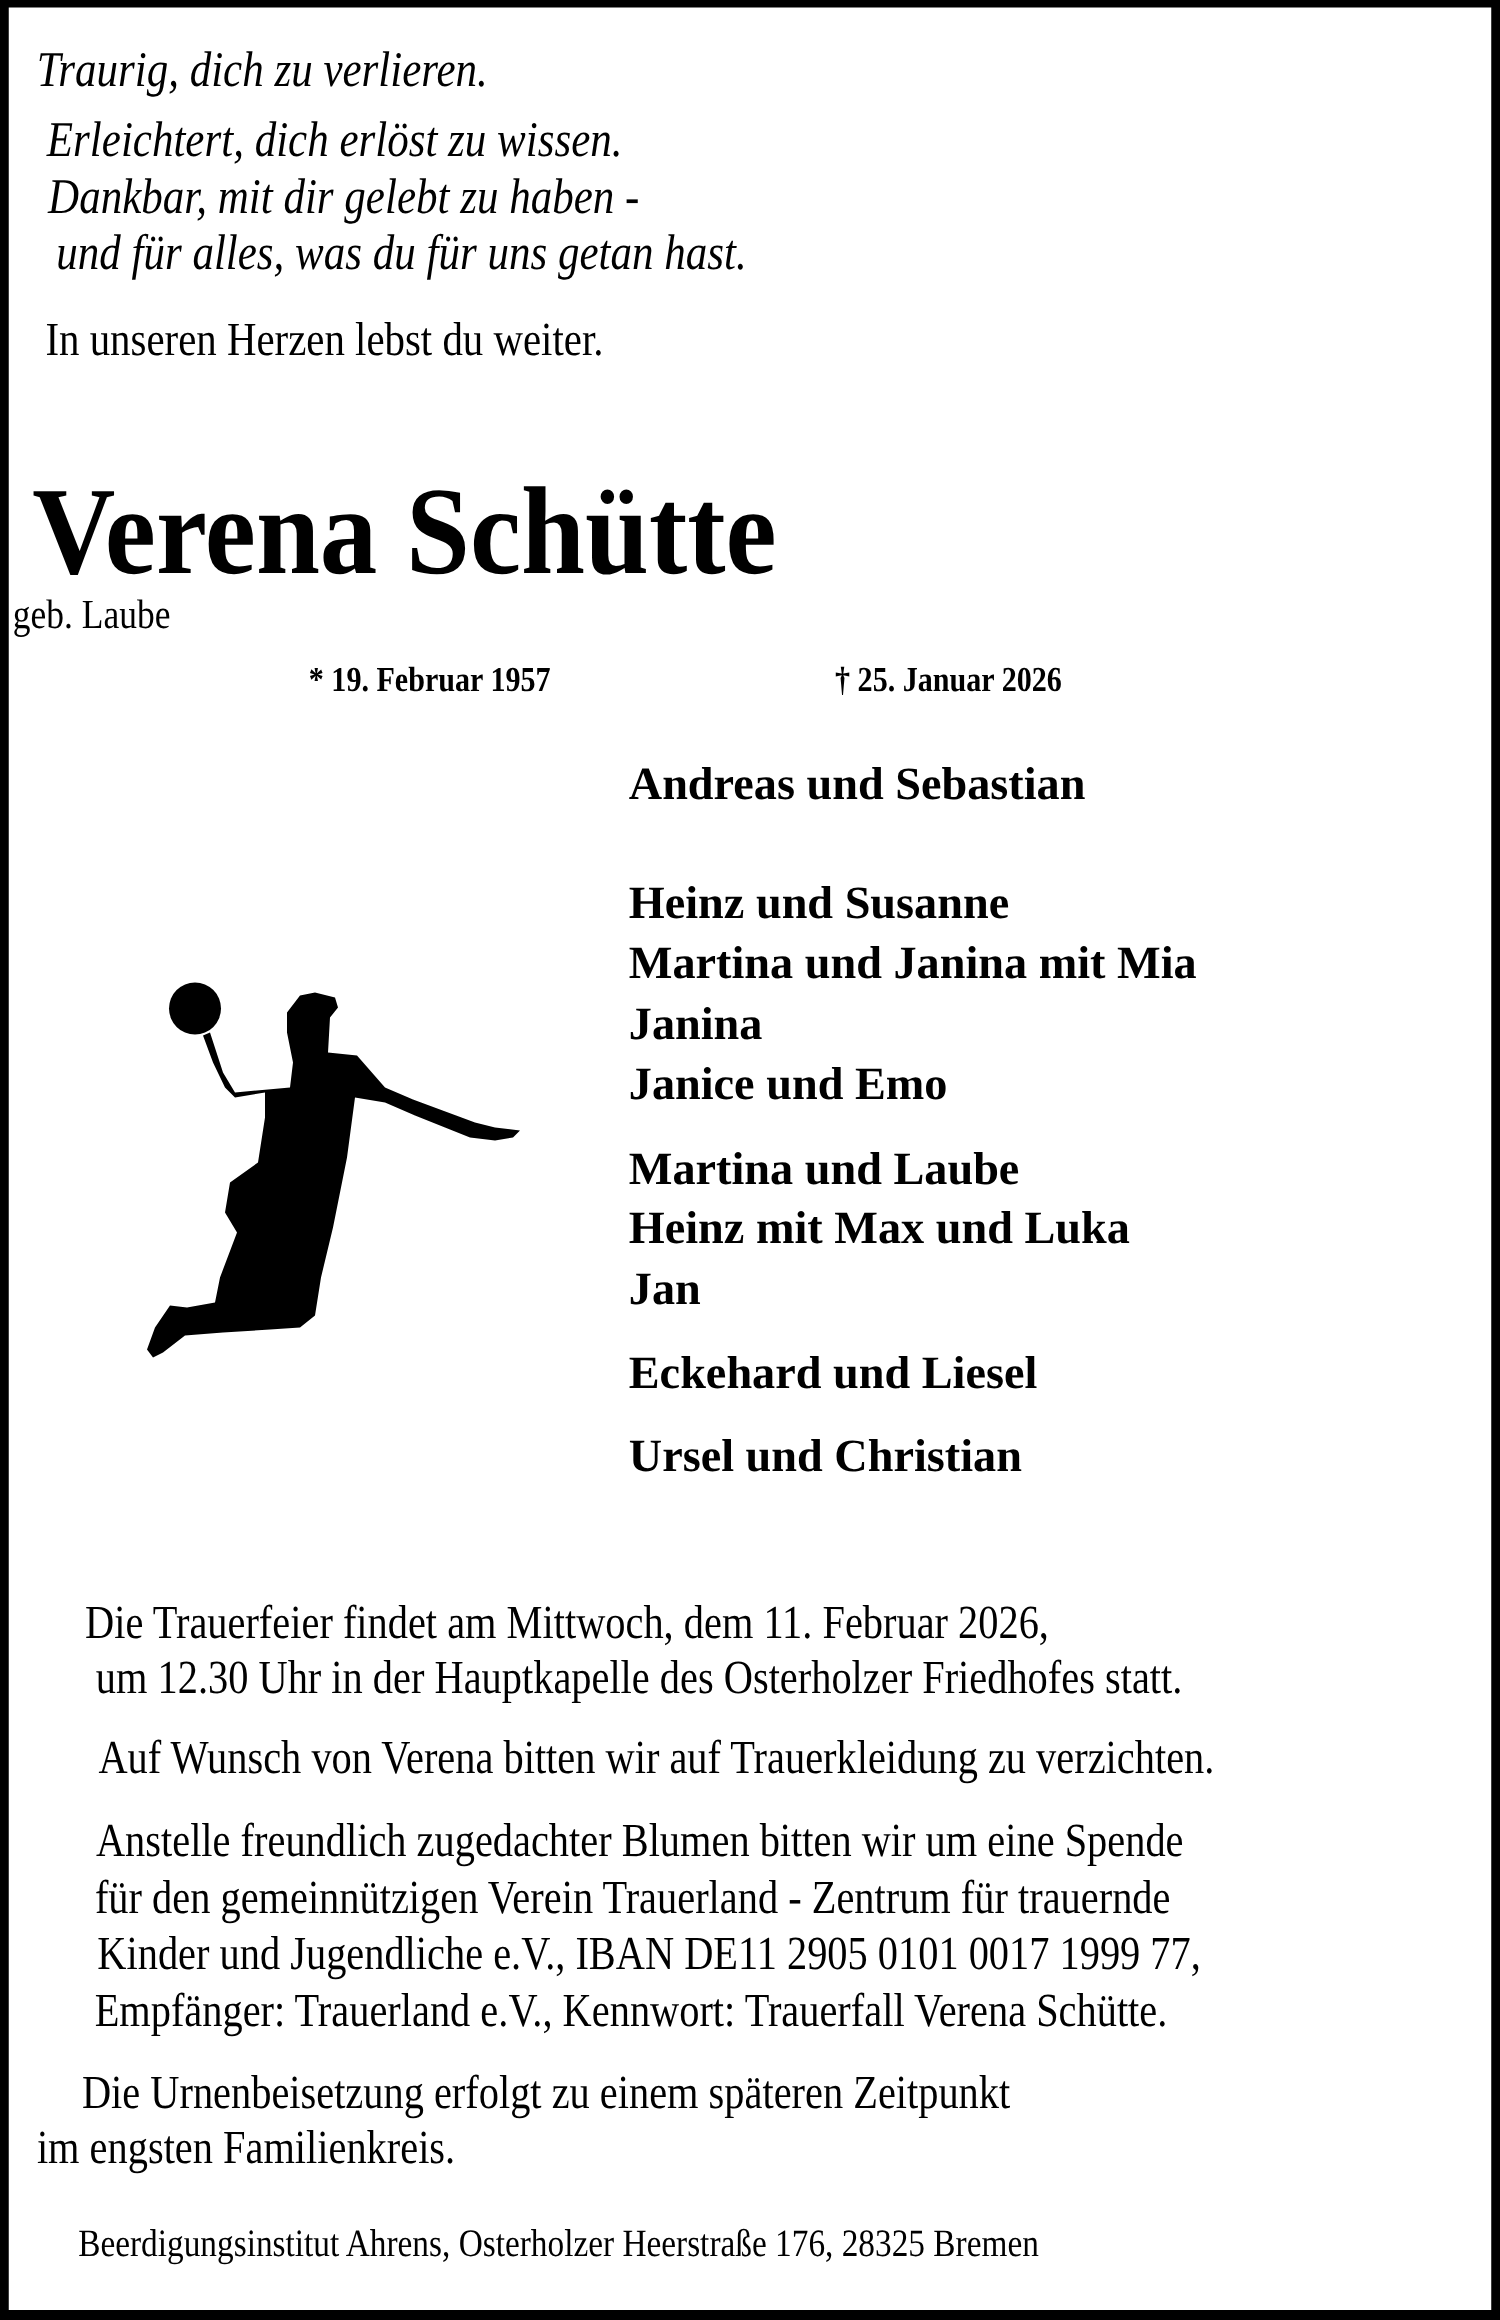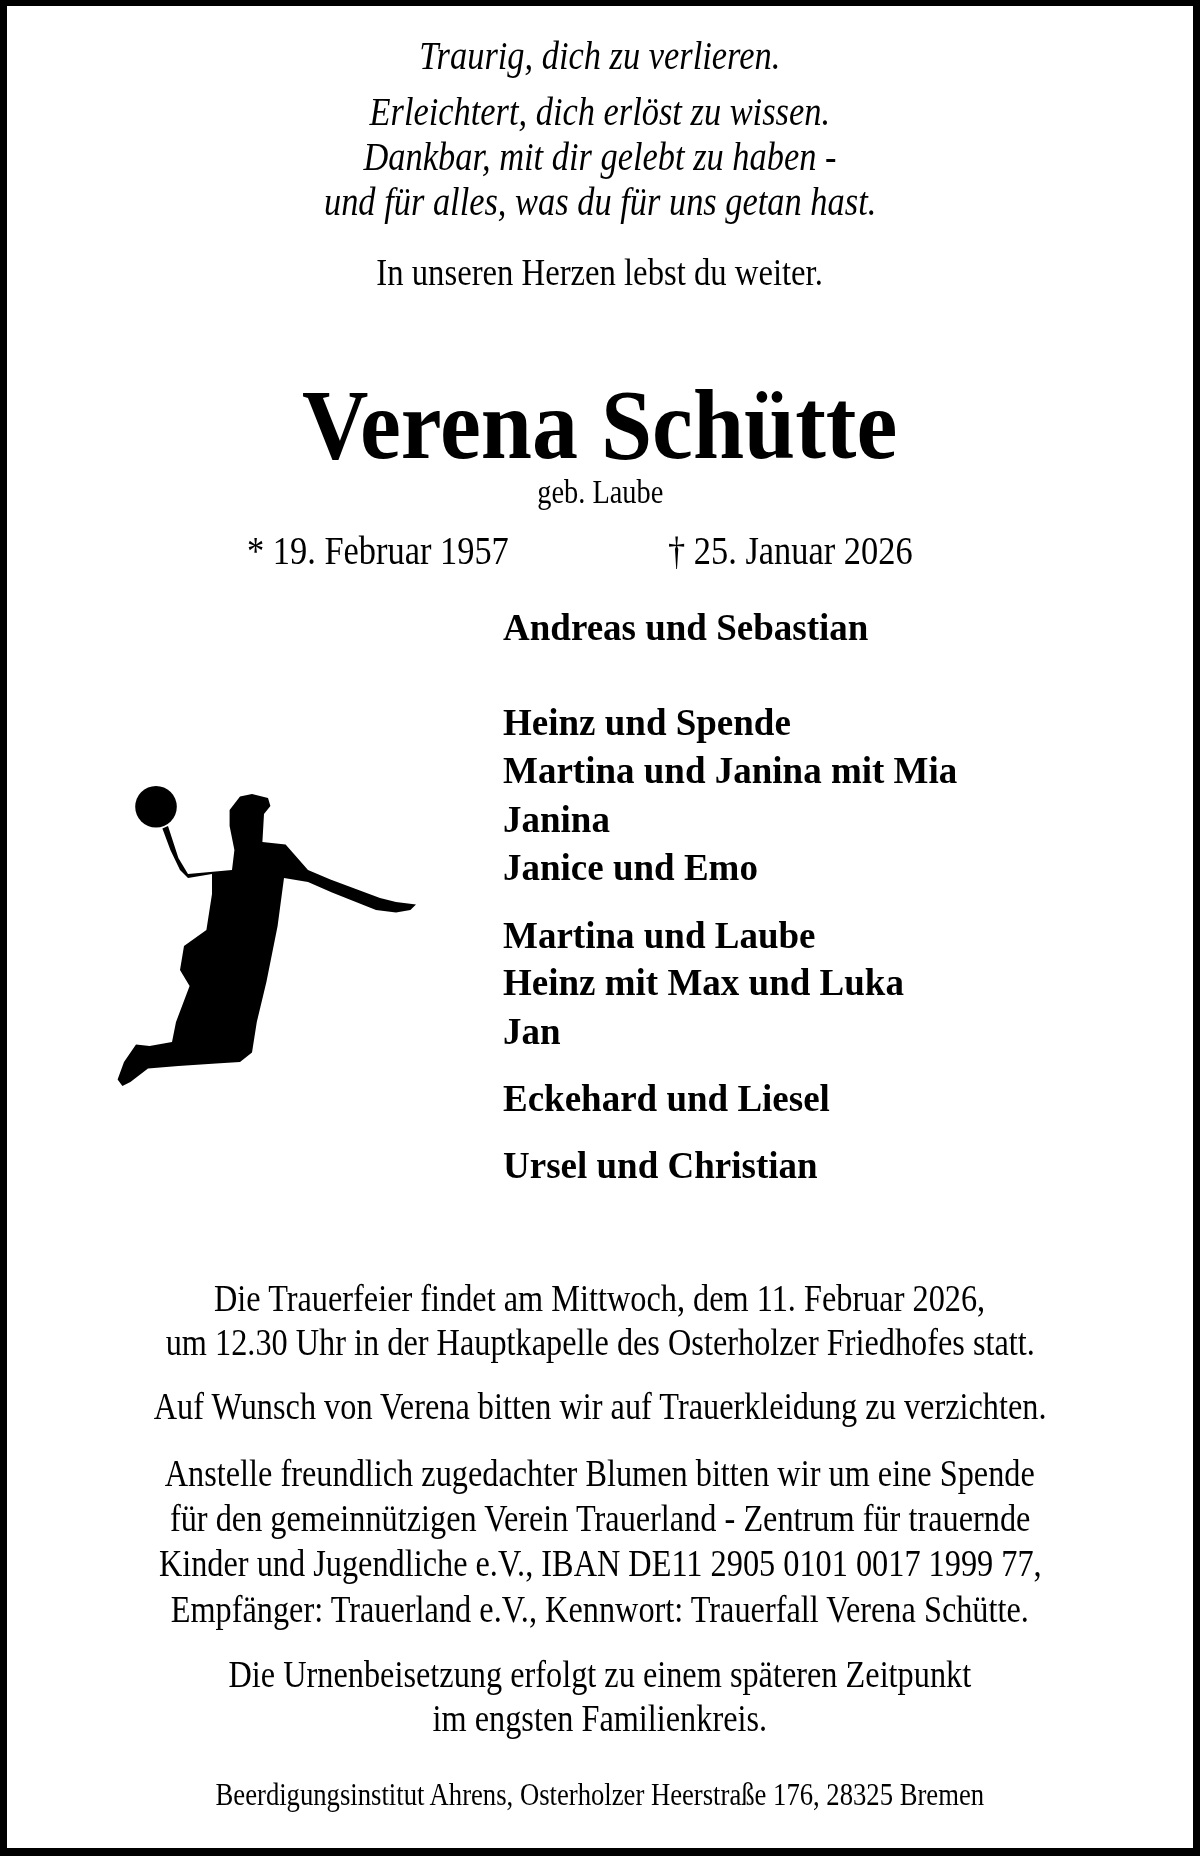--- a/index.html
+++ b/index.html
@@ -1,24 +1,24 @@
 <!DOCTYPE html>
 <html><head>
 <meta charset="utf-8">
 <style>
   html,body{margin:0;padding:0;background:#fff;}
   body{width:1200px;height:1856px;position:relative;overflow:hidden;font-family:"Liberation Serif","DejaVu Serif",serif;color:#000;}
   .frame{position:absolute;left:0;top:0;width:1200px;height:1856px;box-sizing:border-box;border:7px solid #000;border-top-width:6px;border-bottom-width:8px;}
-  .line{position:absolute;left:0;width:1200px;text-align:center;white-space:nowrap;line-height:1;}
+  .line{position:absolute;left:0;width:1200px;text-align:left;white-space:nowrap;line-height:1;}
   .line span{display:inline-block;transform-origin:center;}
   .poem span{font-style:italic;font-size:40px;transform:scaleX(0.86);}
   .normal span{font-size:38px;transform:scaleX(0.86);}
   .name span{font-size:100px;font-weight:bold;transform:scaleX(0.92);}
   .geb span{font-size:33px;transform:scaleX(0.86);}
-  .date{position:absolute;white-space:nowrap;line-height:1;font-size:40px;}
+  .date{position:absolute;white-space:nowrap;line-height:1;font-size:28px;font-weight:bold;}
   .date span{display:inline-block;transform:scaleX(0.86);transform-origin:left;}
   .fam{position:absolute;left:503px;white-space:nowrap;line-height:1;font-size:37px;font-weight:bold;}
   .body span{font-size:38px;transform:scaleX(0.85);}
   .foot span{font-size:31px;transform:scaleX(0.86);}
   .figure{position:absolute;left:60px;top:730px;width:400px;height:400px;}
 </style>
 </head>
 <body>
 
 <div class="frame"></div>
@@ -35,21 +35,21 @@
 
 <div class="date" style="left:247px;top:531px"><span>* 19. Februar 1957</span></div>
 <div class="date" style="left:668px;top:531px"><span>† 25. Januar 2026</span></div>
 
 <svg class="figure" viewBox="0 0 500 450">
   <circle cx="120" cy="71" r="26" fill="#000"></circle>
   <path fill="#000" d="M135 95 L148 135 L160 155 L215 150 L218 125 L212 95 L212 75 L225 58 L240 55 L260 60 L263 70 L255 80 L253 115 L282 118 L310 150 L338 162 L400 185 L420 190 L445 193 L438 200 L420 203 L395 200 L340 178 L310 165 L280 160 L272 220 L258 290 L246 340 L240 378 L225 390 L195 392 L148 395 L110 398 L88 415 L78 420 L72 412 L80 390 L95 368 L112 370 L140 365 L145 340 L162 295 L150 275 L155 245 L183 225 L190 180 L190 155 L160 160 L150 150 L138 125 L128 98 Z"></path>
 </svg>
 
 <div class="fam" style="top:609px">Andreas und Sebastian</div>
-<div class="fam" style="top:704px">Heinz und Spende</div>
+<div class="fam" style="top:704px">Heinz und Susanne</div>
 <div class="fam" style="top:752px">Martina und Janina mit Mia</div>
 <div class="fam" style="top:801px">Janina</div>
 <div class="fam" style="top:849px">Janice und Emo</div>
 <div class="fam" style="top:917px">Martina und Laube</div>
 <div class="fam" style="top:964px">Heinz mit Max und Luka</div>
 <div class="fam" style="top:1013px">Jan</div>
 <div class="fam" style="top:1080px">Eckehard und Liesel</div>
 <div class="fam" style="top:1147px">Ursel und Christian</div>
 
 <div class="line body" style="top:1279px"><span>Die Trauerfeier findet am Mittwoch, dem 11. Februar 2026,</span></div>

